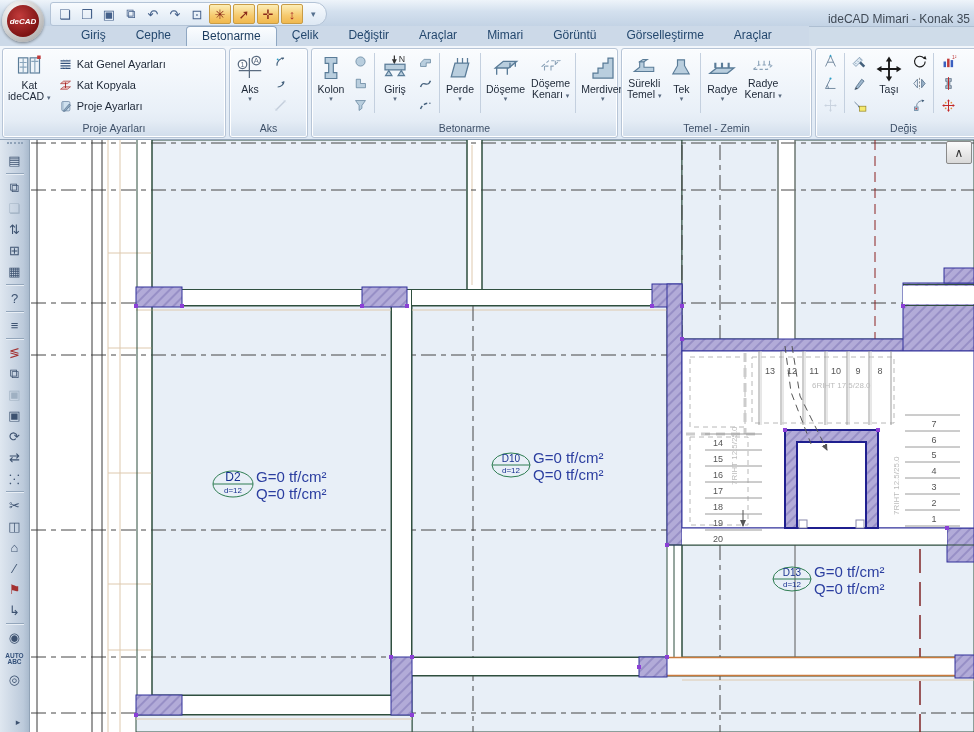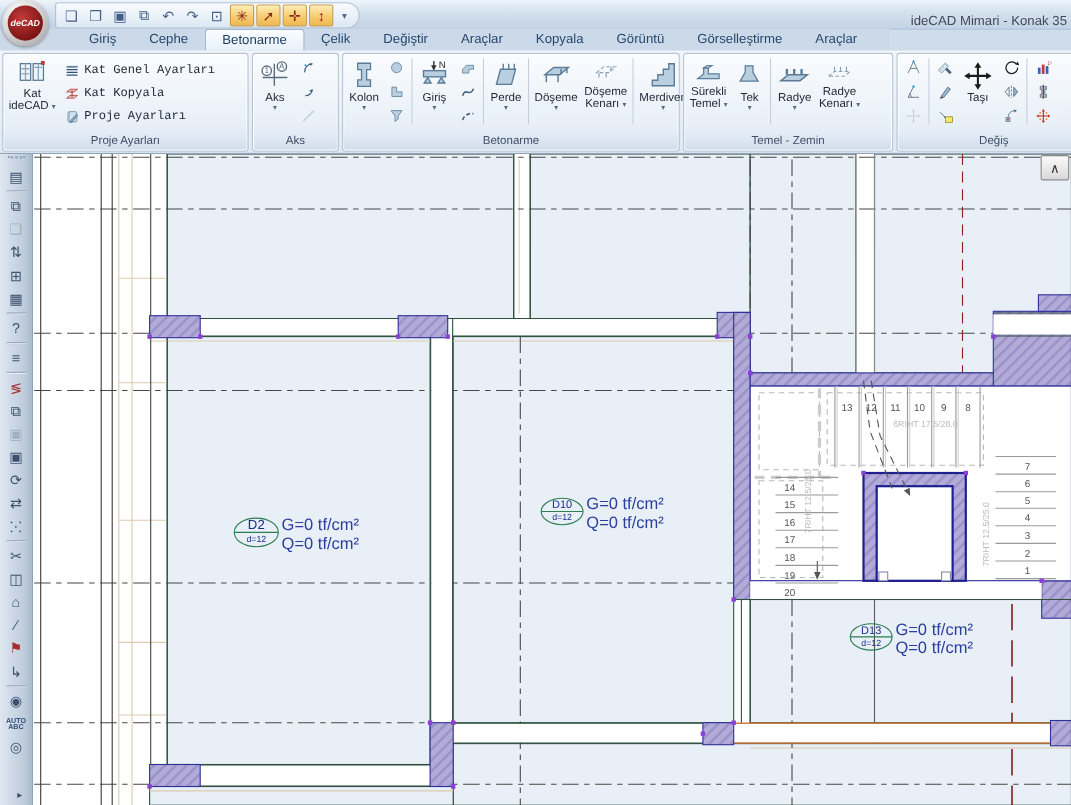--- a/index.html
+++ b/index.html
@@ -31,21 +31,21 @@
     border-bottom:1px solid #93a5ba;display:flex;gap:3px;padding:2px 0 0 2px;box-sizing:border-box;overflow:hidden;}
   .grp{position:relative;height:88px;border:1px solid #b7c5d7;border-radius:3px;flex:none;
     background:linear-gradient(#fafcfe,#e9f0f8 70%,#dce6f1);box-shadow:inset 0 0 0 1px #fff;}
   .grp-body{display:flex;height:68px;padding:2px 1px 0 2px;align-items:flex-start;}
   .grp-label{position:absolute;left:1px;right:1px;bottom:1px;height:15px;text-align:center;font-size:10.5px;
     color:#3e5068;background:linear-gradient(#e4ecf5,#d2deec);border-radius:0 0 2px 2px;line-height:15px;}
   .bigbtn{display:flex;flex-direction:column;align-items:center;height:66px;padding:1px 3px;border-radius:2px;cursor:default;}
   .bigbtn svg{flex:none;}
   .bl{font-size:10.5px;color:#1d2736;line-height:11px;text-align:center;white-space:nowrap;}
   .caret{font-size:7px;color:#5a6b80;line-height:7px;}
-  .vcol{display:flex;flex-direction:column;justify-content:flex-start;gap:1px;font-family:Liberation Mono, monospace;}
+  .vcol{display:flex;flex-direction:column;justify-content:flex-start;gap:1px;}
   .minibtn{width:24px;height:21px;display:flex;align-items:center;justify-content:center;border-radius:2px;cursor:default;}
   .rowbtn{display:flex;align-items:center;gap:4px;height:20px;font-size:11px;color:#1d2736;padding:0 4px;cursor:default;white-space:nowrap;}
   .vsep{width:1px;height:60px;background:#c4d0df;margin:2px 2px;flex:none;}
   .grayed{opacity:.4;}
   
   .sidebar{position:absolute;left:0;top:140px;width:30px;height:592px;
     background:linear-gradient(90deg,#dfe7f0,#bccadb 80%,#a9bacd);border-right:1px solid #90a2b6;
     display:flex;flex-direction:column;align-items:center;padding-top:2px;box-sizing:border-box;}
   .grip{width:16px;height:4px;border-top:2px dotted #8fa2b8;margin-bottom:2px;}
   .sbtn{width:22px;height:21px;display:flex;align-items:center;justify-content:center;
@@ -280,21 +280,21 @@
       </div>
   </div>
 
   <div class="tabrow">
     <div class="tab"><span>Giriş</span></div>
       <div class="tab"><span>Cephe</span></div>
       <div class="tab active"><span>Betonarme</span></div>
       <div class="tab"><span>Çelik</span></div>
       <div class="tab"><span>Değiştir</span></div>
       <div class="tab"><span>Araçlar</span></div>
-      <div class="tab"><span>Kopyala</span></div>
+      <div class="tab"><span>Mimari</span></div>
       <div class="tab"><span>Görüntü</span></div>
       <div class="tab"><span>Görselleştirme</span></div>
       <div class="tab"><span>Araçlar</span></div>
   </div>
 
   <div class="ribbon">
 
     <div class="grp" style="width:222px">
       <div class="grp-body">
         <div class="bigbtn">

